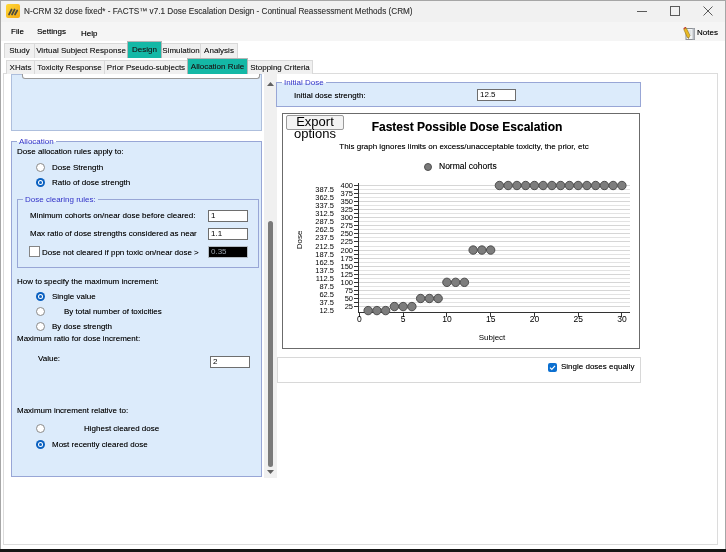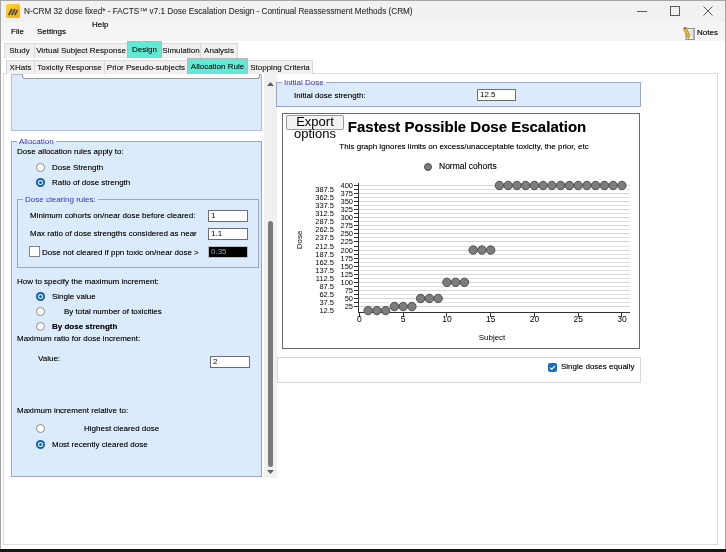--- a/index.html
+++ b/index.html
@@ -7,21 +7,21 @@
 .t{position:absolute;white-space:nowrap;color:#000;font-size:8px;line-height:10px;text-shadow:0 0 0.5px rgba(40,40,40,0.5);}
 .blue{background:#dcebfb;}
 .group{position:absolute;border:1px solid #98a6d6;background:#dcebfb;}
 .glabel{position:absolute;top:-6px;left:5px;font-size:8px;line-height:11px;color:#3232c8;padding:0 2px;}
 .tbox{position:absolute;box-sizing:border-box;background:#fff;border:1px solid #6e6e6e;font-size:8px;line-height:10px;color:#000;padding:0 2px;}
 .radio{position:absolute;width:7px;height:7px;border-radius:50%;background:#fff;border:1px solid #8a8a8a;}
 .rsel{position:absolute;width:9px;height:9px;border-radius:50%;background:#0a60c0;}
 .rsel:after{content:"";position:absolute;left:2px;top:2px;width:5px;height:5px;border-radius:50%;background:#fff;}
 .rsel:before{content:"";position:absolute;left:3px;top:3px;width:3px;height:3px;border-radius:50%;background:#0a60c0;z-index:2;}
 .tab{position:absolute;background:#f0f0f0;border:1px solid #d9d9d9;border-bottom:none;font-size:8px;color:#161616;text-align:center;text-shadow:0 0 0.5px rgba(40,40,40,0.45);}
-.tab.active{background:#5eead4;border-color:#b6b6b6;z-index:3;}
+.tab.active{background:#14b8a6;border-color:#b6b6b6;z-index:3;}
 </style></head>
 <body>
 
 <div class="a" style="left:0;top:0;width:726px;height:552px;border:1px solid #a6a6a6;box-sizing:border-box;"></div>
 
 <div class="a" style="left:1px;top:1px;width:724px;height:21px;background:#f1f1f1;"></div>
 <div class="a" style="left:6px;top:4px;width:14px;height:14px;background:linear-gradient(135deg,#ffd937,#f4a814);border-radius:2px;">
 <svg width="14" height="14" viewBox="0 0 14 14">
       <g stroke="#4a4a42" stroke-width="1.7" stroke-linecap="round">
         <line x1="3" y1="10.5" x2="5.6" y2="5.5"></line>
@@ -33,21 +33,21 @@
 <div class="t" style="left:24px;top:7px;font-size:8.2px;color:#3c3c3c;">N-CRM 32 dose fixed* - FACTS™ v7.1 Dose Escalation Design - Continual Reassessment Methods (CRM)</div>
 <svg class="a" style="left:630px;top:1px;" width="94" height="20" viewBox="0 0 94 20">
 <line x1="7" y1="10.5" x2="17" y2="10.5" stroke="#5a5a5a" stroke-width="1"></line>
 <rect x="40.5" y="5.5" width="9" height="9" fill="none" stroke="#5a5a5a" stroke-width="1"></rect>
 <path d="M73.5 5.5 L82.5 14.5 M82.5 5.5 L73.5 14.5" stroke="#5a5a5a" stroke-width="1"></path>
 </svg>
 
 <div class="a" style="left:1px;top:22px;width:724px;height:19px;background:#f5f5f5;"></div>
 <div class="t" style="left:11px;top:27px;">File</div>
 <div class="t" style="left:37px;top:27px;">Settings</div>
-<div class="t" style="left:81px;top:20px;margin-left:11px;">Help</div>
+<div class="t" style="left:81px;top:29px;">Help</div>
 <svg class="a" style="left:683px;top:27px;" width="13" height="13" viewBox="0 0 13 13">
 <rect x="3" y="1.5" width="8.5" height="11" fill="#f2f4f6" stroke="#8b8f94" stroke-width="1"></rect>
 <rect x="9.5" y="1.5" width="2" height="11" fill="#b8bcc2"></rect>
 <line x1="4.5" y1="4" x2="8.5" y2="4" stroke="#c0c6cc" stroke-width="0.7"></line>
     <line x1="4.5" y1="6" x2="8.5" y2="6" stroke="#c0c6cc" stroke-width="0.7"></line>
     <line x1="4.5" y1="8" x2="8.5" y2="8" stroke="#c0c6cc" stroke-width="0.7"></line>
 <path d="M0.8 2.5 L3.2 0.8 L7 8.5 L5.5 11.5 L4 9.8 Z" fill="#e8b925" stroke="#8a6a10" stroke-width="0.5"></path>
 <path d="M0.8 2.5 L3.2 0.8 L2.6 -0.4 L0.4 1.2 Z" fill="#c33b2a"></path>
 <path d="M5.5 11.5 L4.6 10.4 L5.1 10.15 Z" fill="#2a2a2a"></path>
 </svg>
@@ -89,21 +89,21 @@
 <div class="a" style="left:29px;top:246px;width:9px;height:9px;background:#fff;border:1px solid #858585;"></div>
 <div class="t" style="left:42px;top:248px;">Dose not cleared if ppn toxic on/near dose &gt;</div>
 <div class="tbox" style="left:208px;top:246px;width:40px;height:12px;background:#000000;border-color:#b4bcc4;color:#98a2ac;">0.35</div>
 
 <div class="t" style="left:17px;top:277px;">How to specify the maximum increment:</div>
 <div class="rsel" style="left:36px;top:292px;"></div>
 <div class="t" style="left:52px;top:292px;">Single value</div>
 <div class="radio" style="left:36px;top:307px;"></div>
 <div class="t" style="left:52px;top:307px;padding-left:12px;">By total number of toxicities</div>
 <div class="radio" style="left:36px;top:322px;"></div>
-<div class="t" style="left:52px;top:322px;font-weight:bold;">By dose strength</div>
+<div class="t" style="left:52px;top:322px;">By dose strength</div>
 <div class="t" style="left:17px;top:334px;">Maximum ratio for dose increment:</div>
 <div class="t" style="left:38px;top:354px;">Value:</div>
 <div class="tbox" style="left:210px;top:356px;width:40px;height:12px;">2</div>
 <div class="t" style="left:17px;top:406px;">Maximum increment relative to:</div>
 <div class="radio" style="left:36px;top:424px;"></div>
 <div class="t" style="left:52px;top:424px;padding-left:32px;">Highest cleared dose</div>
 <div class="rsel" style="left:36px;top:440px;"></div>
 <div class="t" style="left:52px;top:440px;">Most recently cleared dose</div>
 
 <div class="a" style="left:264px;top:74px;width:13px;height:404px;background:#f0f0f0;"></div>
@@ -114,21 +114,21 @@
 </svg>
 
 <div class="group" style="left:276px;top:82px;width:363px;height:23px;">
   <span class="glabel" style="background:linear-gradient(#fff 0 6px,#dcebfb 6px);">Initial Dose</span>
 </div>
 <div class="t" style="left:294px;top:91px;">Initial dose strength:</div>
 <div class="tbox" style="left:477px;top:89px;width:39px;height:12px;">12.5</div>
 
 <div class="a" style="left:282px;top:113px;width:358px;height:236px;background:#fff;border:1px solid #6b6b6b;box-sizing:border-box;"></div>
 <div class="a" style="left:286px;top:115px;width:56px;height:13px;background:#f3f3f3;border:1px solid #9a9a9a;border-radius:2px;font-size:13px;line-height:12px;text-align:center;">Export options</div>
-<div class="t" style="left:288px;top:121px;width:358px;text-align:center;font-size:15px;font-weight:bold;line-height:12px;">Fastest Possible Dose Escalation</div>
+<div class="t" style="left:288px;top:121px;width:358px;text-align:center;font-size:12px;font-weight:bold;line-height:12px;">Fastest Possible Dose Escalation</div>
 <div class="t" style="left:285px;top:142px;width:358px;text-align:center;">This graph ignores limits on excess/unacceptable toxicity, the prior, etc</div>
 <div class="a" style="left:424px;top:163px;width:6px;height:6px;border-radius:50%;background:#7a7a7a;border:1px solid #4f4f4f;"></div>
 <div class="t" style="left:439px;top:161px;font-size:8.5px;">Normal cohorts</div>
 
 <svg id="plot" class="a" style="left:282px;top:113px;" width="358" height="236" viewBox="0 0 358 236">
     <line x1="76.5" y1="193.55" x2="348" y2="193.55" stroke="#d6d6d6" stroke-width="1" shape-rendering="crispEdges"></line>
     <line x1="76.5" y1="189.51" x2="348" y2="189.51" stroke="#e3e3e3" stroke-width="1" shape-rendering="crispEdges"></line>
     <line x1="76.5" y1="185.48" x2="348" y2="185.48" stroke="#d6d6d6" stroke-width="1" shape-rendering="crispEdges"></line>
     <line x1="76.5" y1="181.44" x2="348" y2="181.44" stroke="#e3e3e3" stroke-width="1" shape-rendering="crispEdges"></line>
     <line x1="76.5" y1="177.41" x2="348" y2="177.41" stroke="#d6d6d6" stroke-width="1" shape-rendering="crispEdges"></line>

